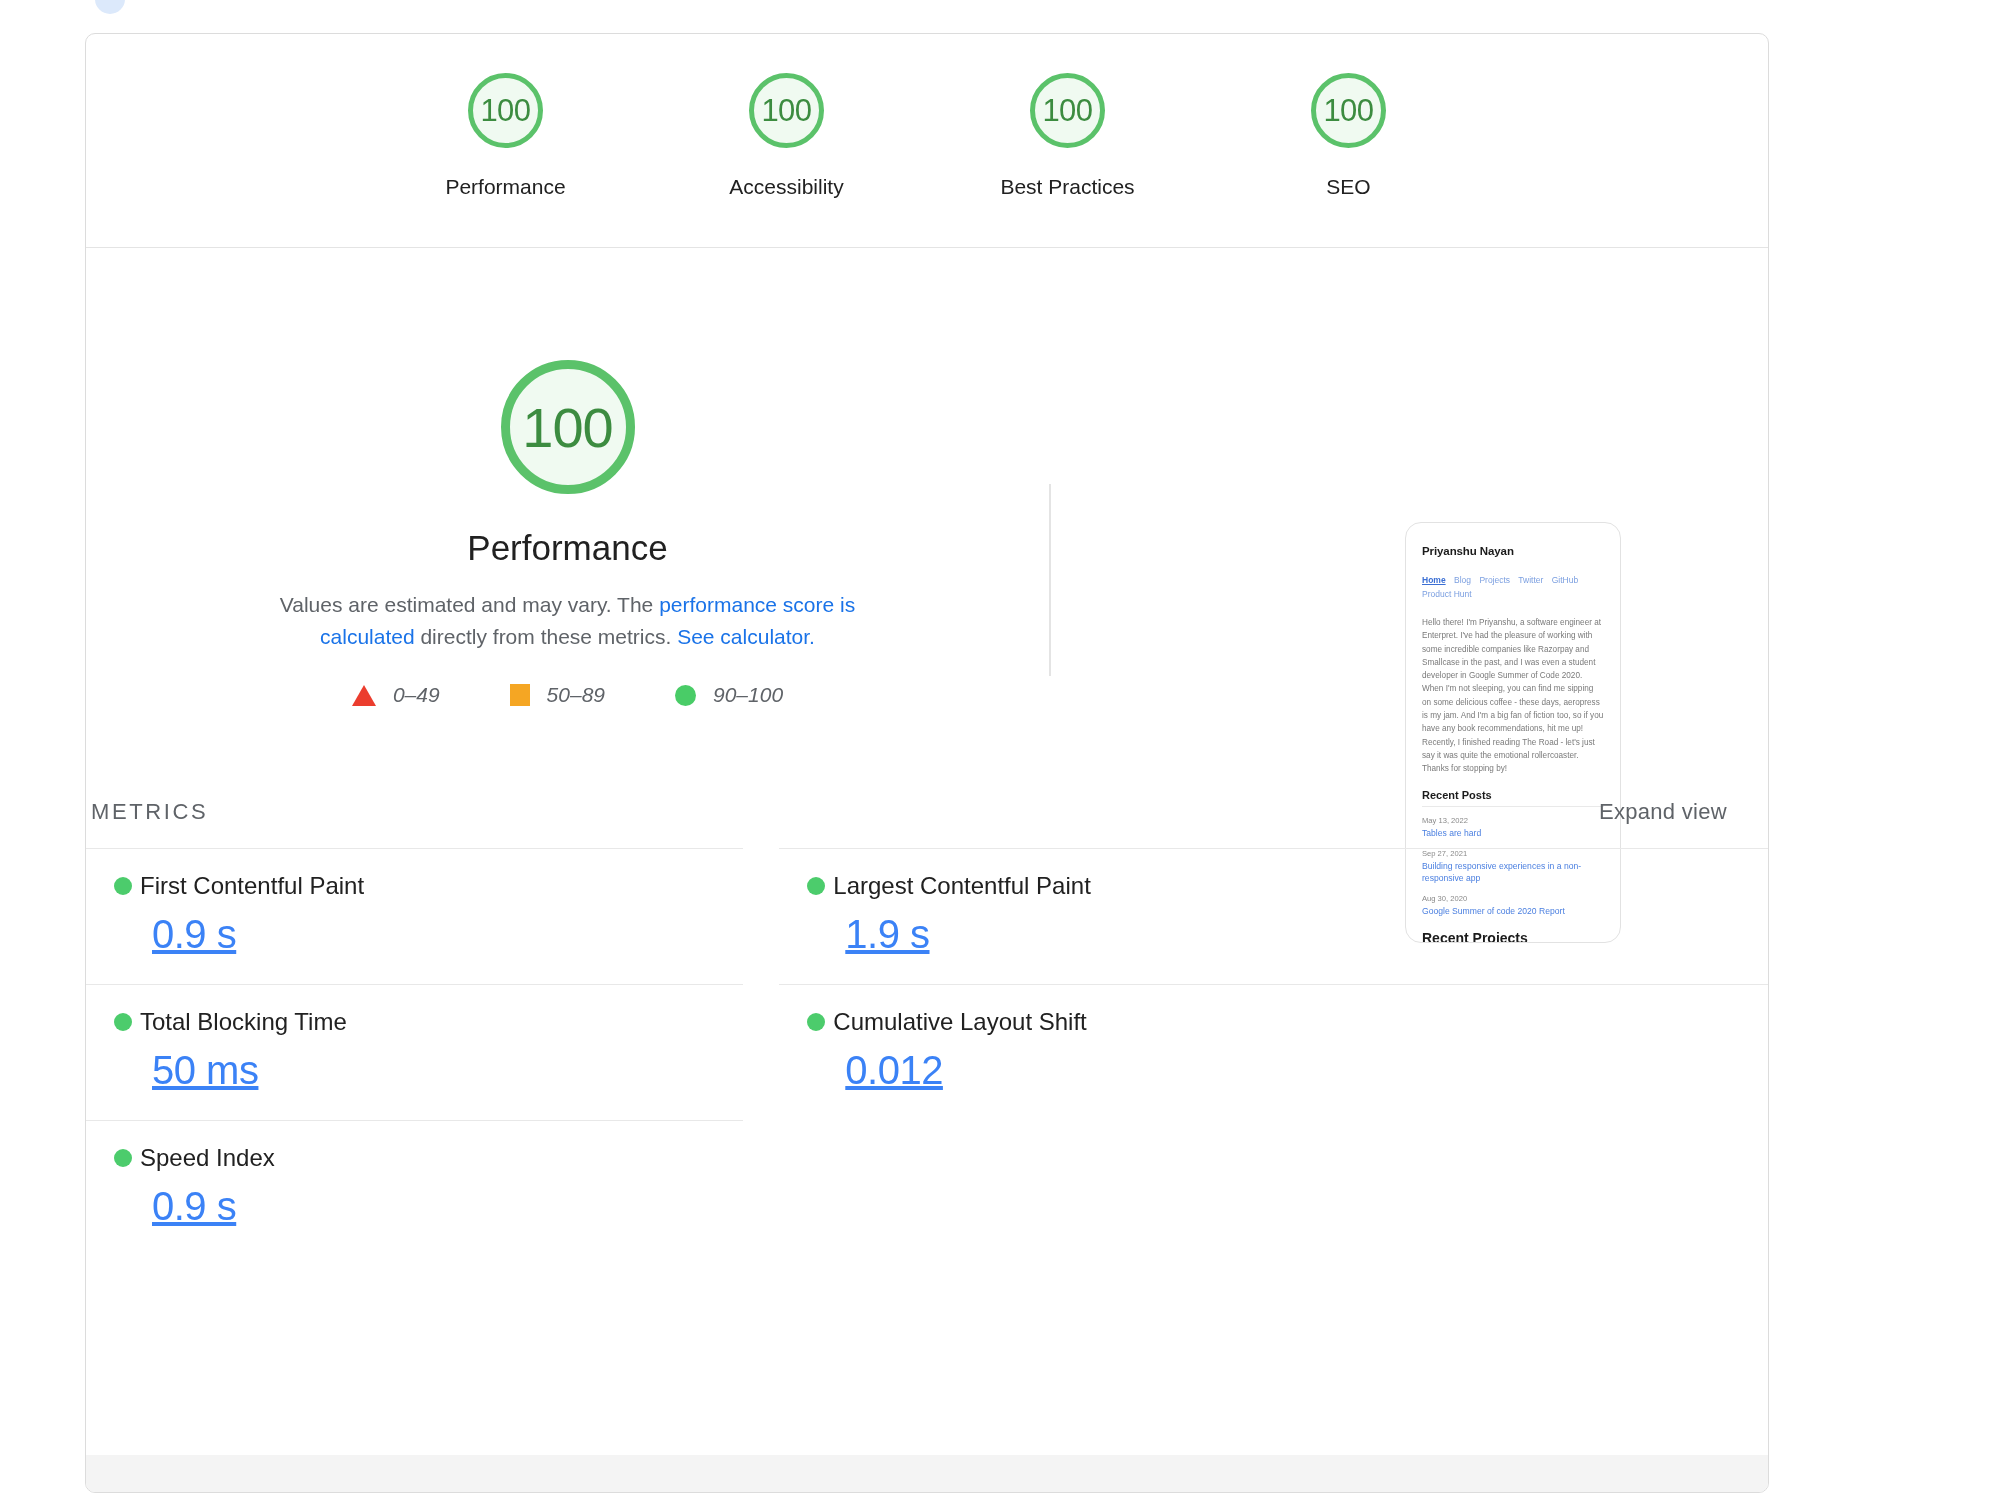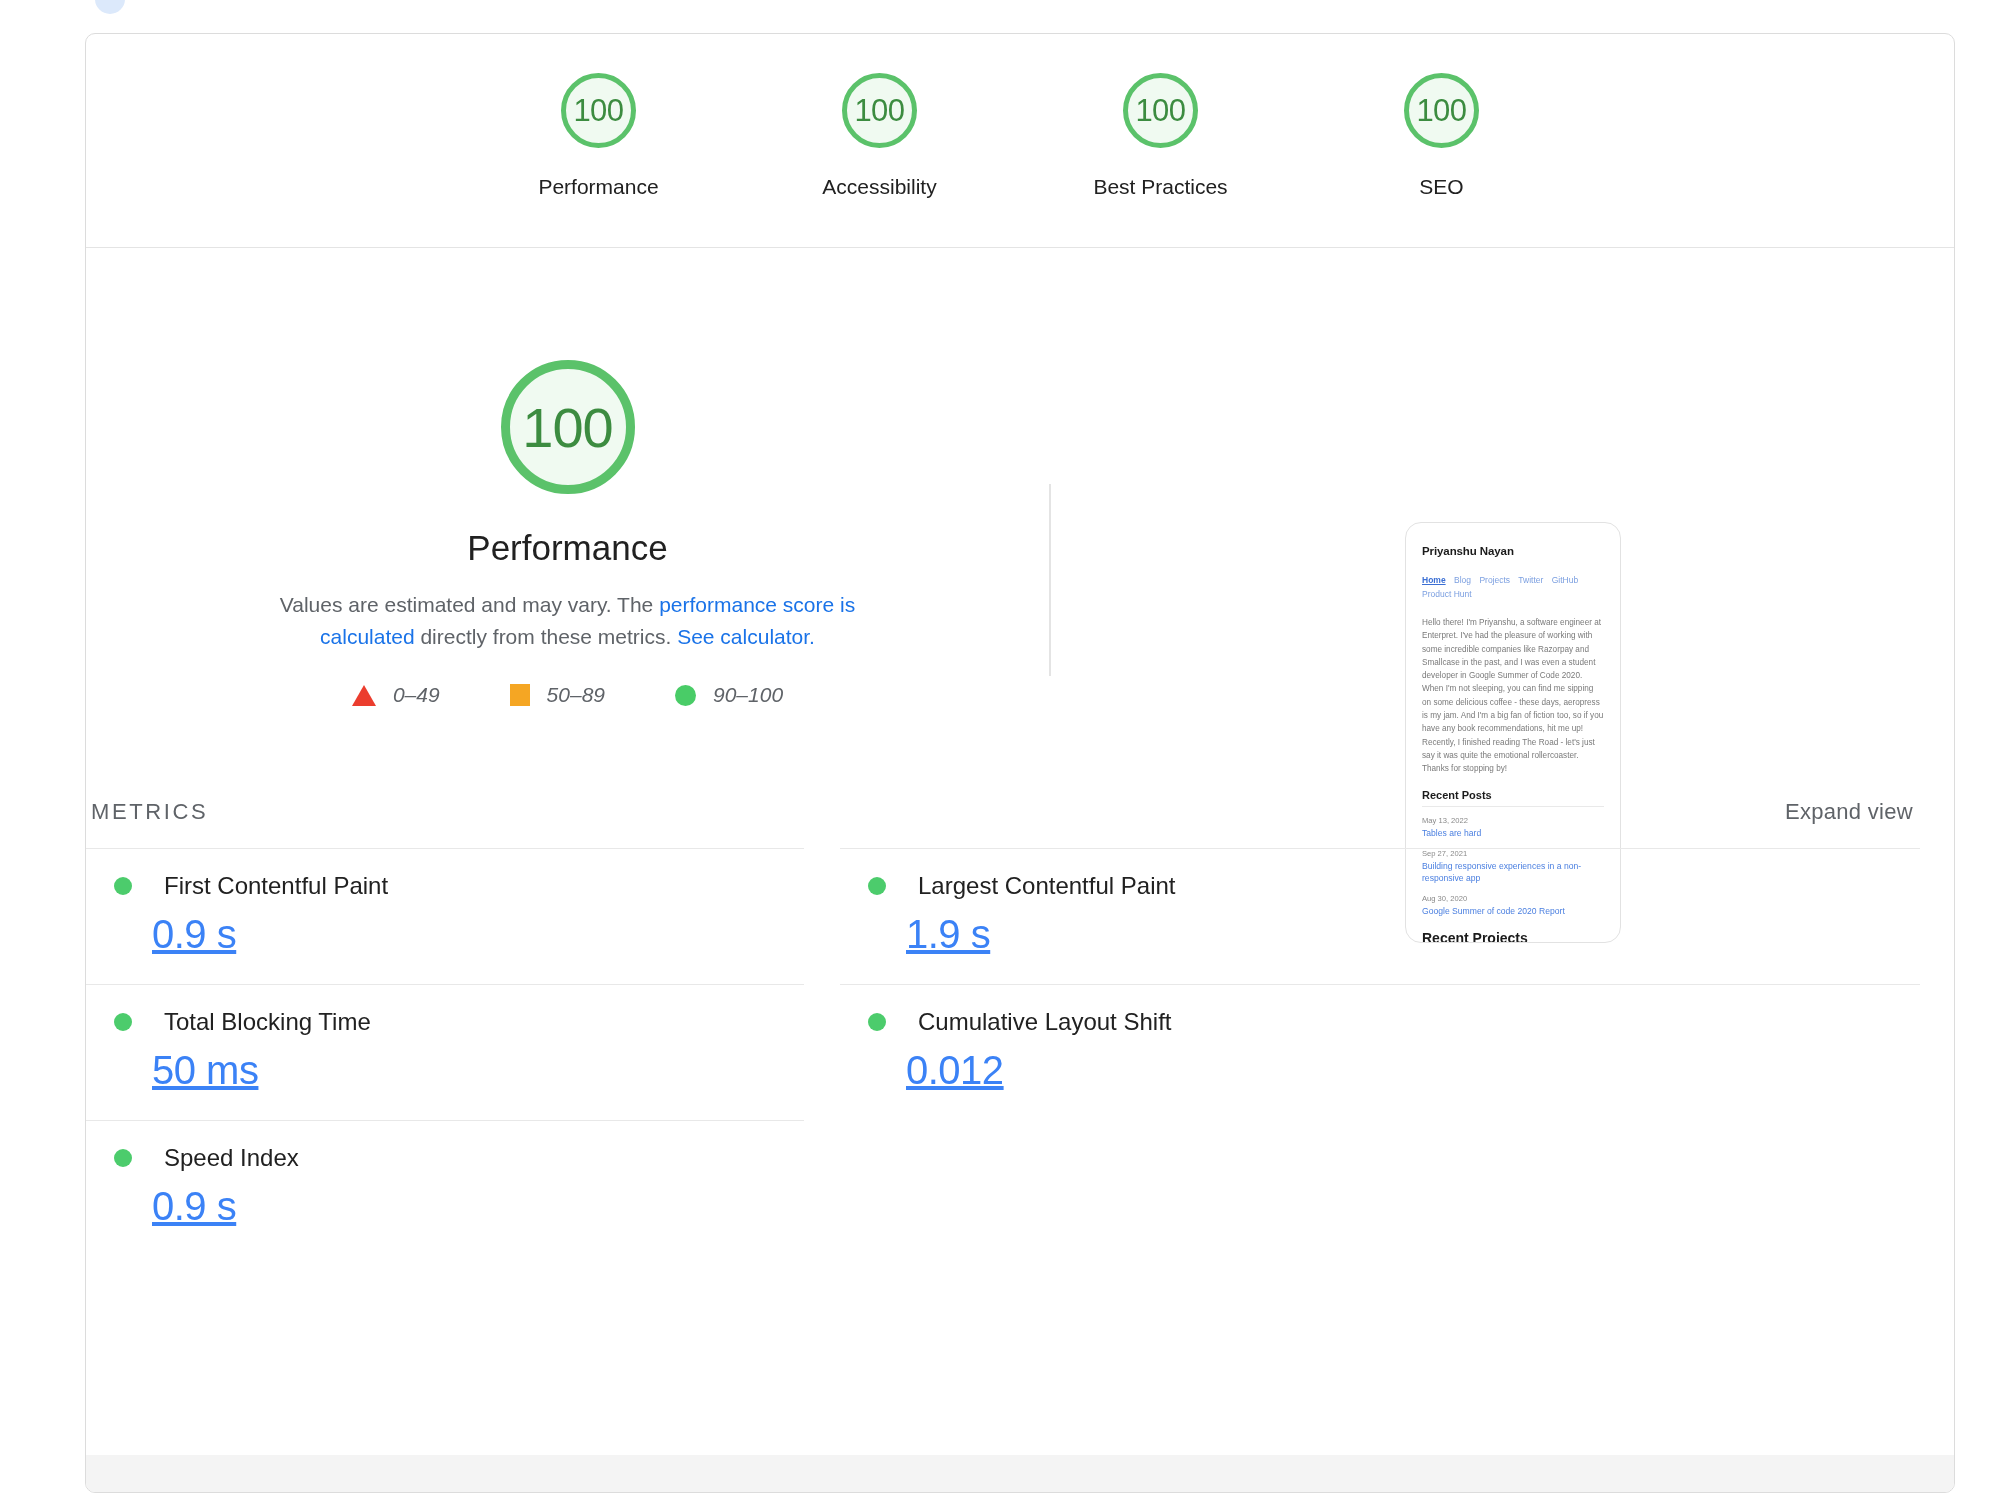--- a/index.html
+++ b/index.html
@@ -28,21 +28,21 @@
     height: 30px;
     border-radius: 50%;
     background: #dce9fb;
   }
 
   
   .report-card {
     position: absolute;
     left: 85px;
     top: 33px;
-    width: 1870px;
+    width: 1684px;
     height: 1460px;
     background: #ffffff;
     border: 1px solid #dcdcdc;
     border-radius: 10px;
     overflow: hidden;
   }
 
   
   .score-strip {
     position: absolute;
@@ -306,21 +306,21 @@
   }
   .metrics-col.right { width: 1080px; }
 
   .metric-row {
     border-top: 1px solid #e8e8e8;
     padding: 23px 0 27px 28px;
   }
   .metric-head {
     display: flex;
     align-items: center;
-    gap: 32px;
+    gap: 8px;
     text-align: center;
   }
   .metric-bullet {
     width: 18px;
     height: 18px;
     border-radius: 50%;
     background: #4ccc6c;
     flex: none;
   }
   .metric-name {

